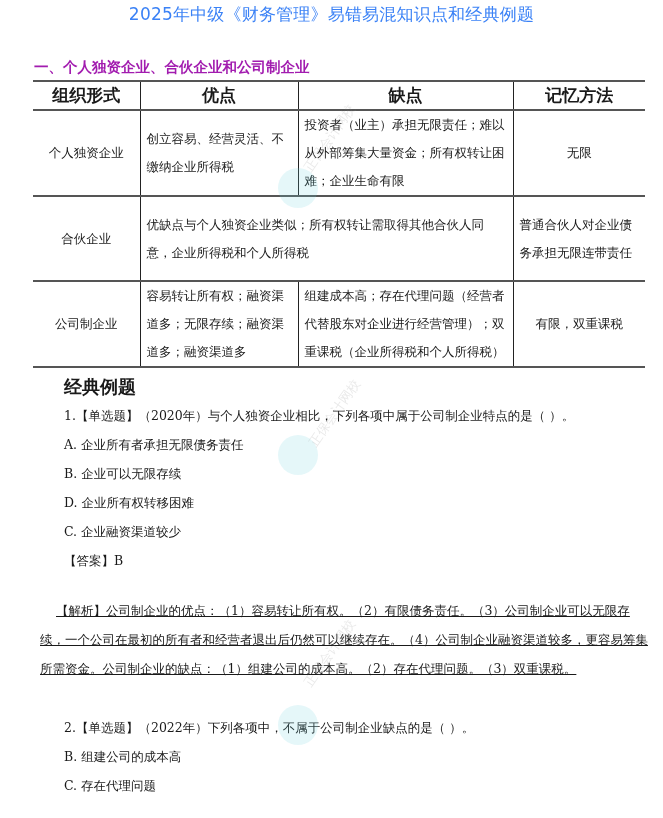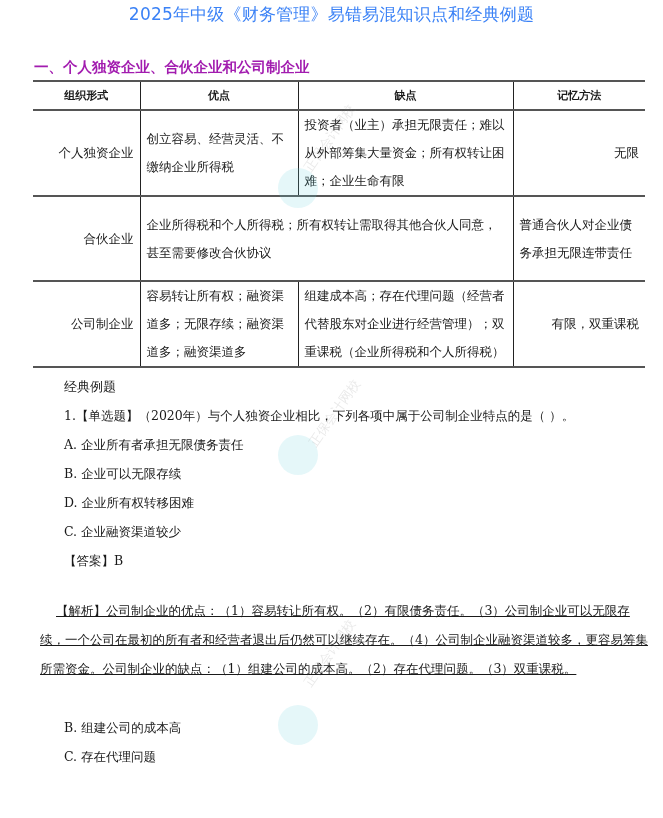--- a/index.html
+++ b/index.html
@@ -13,28 +13,28 @@
            color:#a21caf; font-weight:bold; }
   table.cmp { position:absolute; top:80px; left:33px; width:612px;
               border-collapse:collapse; font-size:12.5px; table-layout:fixed; }
   table.cmp td, table.cmp th { border-left:1px solid #222; border-right:1px solid #222;
               padding:0 6px; vertical-align:middle; }
   table.cmp tr > *:first-child { border-left:none; }
   table.cmp tr > *:last-child { border-right:none; }
   table.cmp tr { border-top:2px solid #555; }
   table.cmp tr:last-child { border-bottom:2px solid #555; }
   table.cmp th { font-family:"DejaVu Sans","Liberation Sans",sans-serif; font-weight:bold;
-                 font-size:11px; height:27px; text-align:center; }
+                 font-size:17px; height:27px; text-align:center; }
   table.cmp td { line-height:28px; }
-  td.center { text-align:right;margin-top:35px; }
+  td.center { text-align:center;margin-top:35px; }
   .r1 { height:84px; } .r2 { height:85px; } .r3 { height:85px; }
   .content { position:absolute; left:48px; top:372px; width:600px; font-size:12.5px; }
   .line { height:29px; line-height:29px; white-space:nowrap; }
   .indent { padding-left:16px; }
-  .bold-h { font-family:"DejaVu Sans","Liberation Sans",sans-serif; font-weight:normal; font-size:13px; padding-left:16px; }
+  .bold-h { font-family:"DejaVu Sans","Liberation Sans",sans-serif; font-weight:bold; font-size:18px; padding-left:16px; }
   .explain { position:absolute; left:40px; top:596px; width:612px; font-size:12.5px; line-height:29px; }
   .explain .first { text-indent:16px;text-decoration:underline; }
   .wm { position:absolute; pointer-events:none; opacity:0.18; }
   .wm-circle { width:40px; height:40px; border-radius:50%; background:#6fd0e0; }
   .wm-text { font-family:"DejaVu Sans","Liberation Sans",sans-serif; color:#888;
              font-size:13px; transform:rotate(-55deg); transform-origin:left top; white-space:nowrap; }
 </style>
 </head>
 <body>
 
@@ -56,21 +56,21 @@
     <th>记忆方法</th>
   </tr>
   <tr class="r1">
     <td class="center">个人独资企业</td>
     <td>创立容易、经营灵活、不缴纳企业所得税</td>
     <td>投资者（业主）承担无限责任；难以从外部筹集大量资金；所有权转让困难；企业生命有限</td>
     <td class="center">无限</td>
   </tr>
   <tr class="r2">
     <td class="center">合伙企业</td>
-    <td colspan="2">企业所得税和个人所得税；所有权转让需取得其他合伙人同意，甚至需要修改合伙协议</td>
+    <td colspan="2">优缺点与个人独资企业类似；所有权转让需取得其他合伙人同意，企业所得税和个人所得税</td>
     <td>普通合伙人对企业债务承担无限连带责任</td>
   </tr>
   <tr class="r3">
     <td class="center">公司制企业</td>
     <td>容易转让所有权；融资渠道多；无限存续；融资渠道多；融资渠道多</td>
     <td>组建成本高；存在代理问题（经营者代替股东对企业进行经营管理）；双重课税（企业所得税和个人所得税）</td>
     <td class="center">有限，双重课税</td>
   </tr>
 </tbody>
   </table>
@@ -83,20 +83,21 @@
   <div class="line indent">D. 企业所有权转移困难</div>
   <div class="line indent">C. 企业融资渠道较少</div>
   <div class="line indent">【答案】B</div>
 </div>
 
 <div class="explain">
   <div class="first"><span>【解析】</span><span>公司制企业的优点：（1）容易转让所有权。（2）有限债务责任。（3）公司制企业可以无限存续，一个公司在最初的所有者和经营者退出后仍然可以继续存在。（4）公司制企业融资渠道较多，更容易筹集所需资金。公司制企业的缺点：（1）组建公司的成本高。（2）存在代理问题。（3）双重课税。</span></div>
 </div>
 
 <div class="content" style="top:713px">
+  <div class="line indent">2.【单选题】（2022年）下列各项中，不属于公司制企业缺点的是（  ）。</div>
   <div class="line indent">B. 组建公司的成本高</div>
   <div class="line indent">C. 存在代理问题</div>
 
 </div>
 
 <div class="wm wm-circle" style="left:278px;top:168px"></div>
 <div class="wm wm-text" style="left:300px;top:165px">正保会计网校</div>
 <div class="wm wm-circle" style="left:278px;top:435px"></div>
 <div class="wm wm-text" style="left:305px;top:440px">正保会计网校</div>
 <div class="wm wm-circle" style="left:278px;top:705px"></div>

